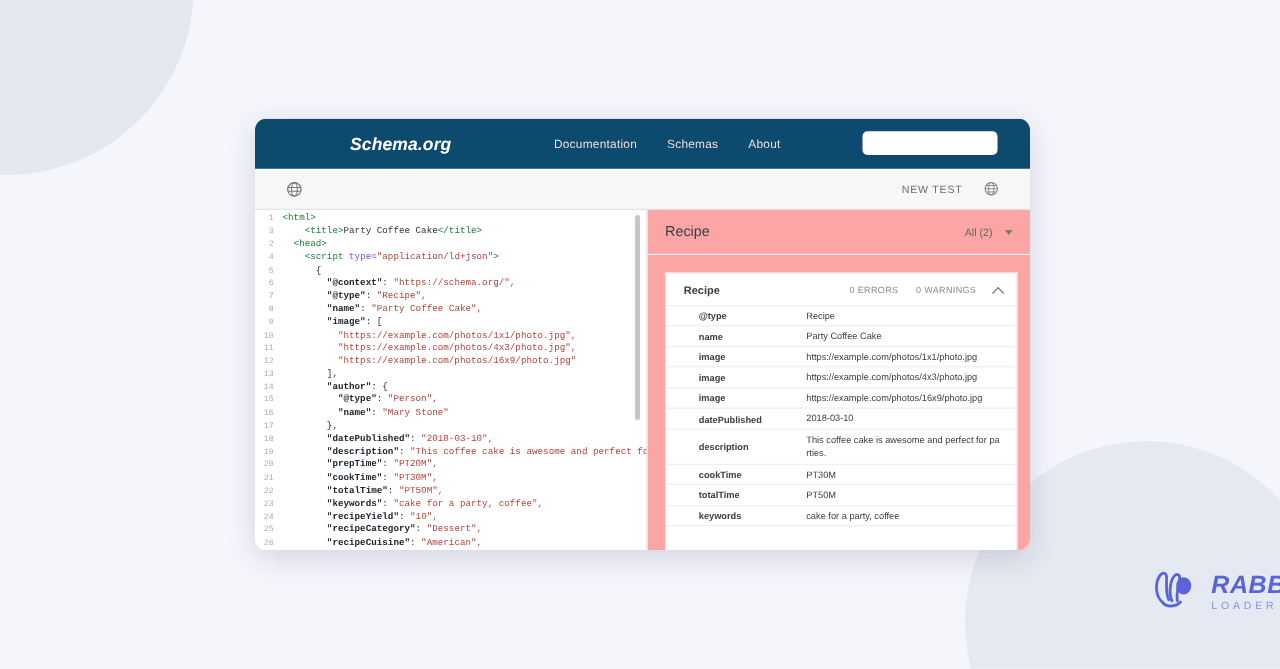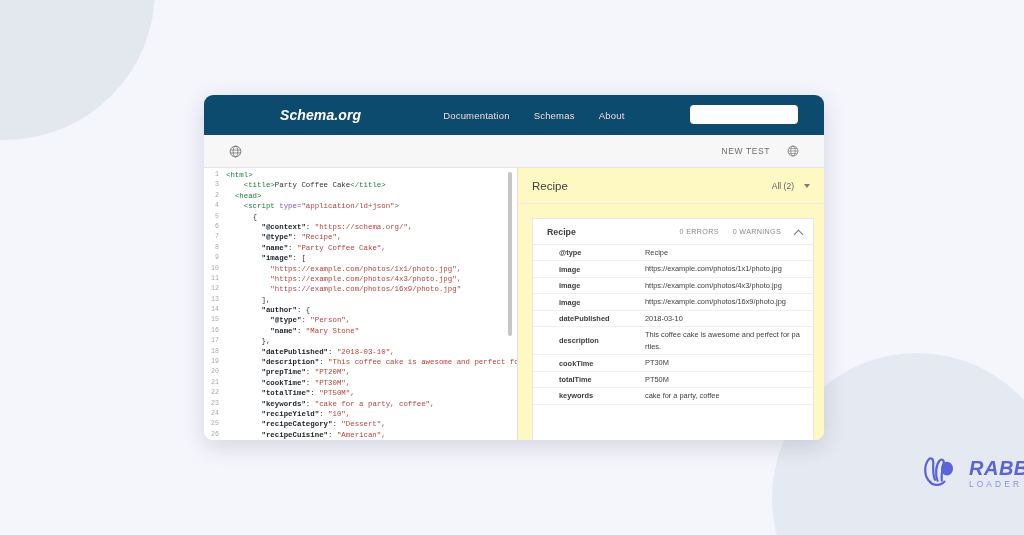--- a/index.html
+++ b/index.html
@@ -176,21 +176,21 @@
     width: 4px;
     height: 164px;
     border-radius: 3px;
     background: #c6c6c6;
     cursor: pointer;
   }
 
   
   .results-pane {
     flex: 1;
-    background: #fef9c3;
+    background: #fca5a5;
     display: flex;
     flex-direction: column;
     overflow: hidden;
   }
   .results-head {
     height: 36px;
     display: flex;
     align-items: center;
     padding: 0 14px;
     border-bottom: 1px solid #ececec;
@@ -395,20 +395,24 @@
           <div class="stat">0 ERRORS</div>
           <div class="stat">0 WARNINGS</div>
           <div class="chevron-up"></div>
         </div>
         <div id="prop-rows">
             <div class="prop-row">
               <div class="prop-name">@type</div>
               <div class="prop-value">Recipe</div>
             </div>
             <div class="prop-row">
+              <div class="prop-name">name</div>
+              <div class="prop-value">Party Coffee Cake</div>
+            </div>
+            <div class="prop-row">
               <div class="prop-name">image</div>
               <div class="prop-value">https://example.com/photos/1x1/photo.jpg</div>
             </div>
             <div class="prop-row">
               <div class="prop-name">image</div>
               <div class="prop-value">https://example.com/photos/4x3/photo.jpg</div>
             </div>
             <div class="prop-row">
               <div class="prop-name">image</div>
               <div class="prop-value">https://example.com/photos/16x9/photo.jpg</div>

